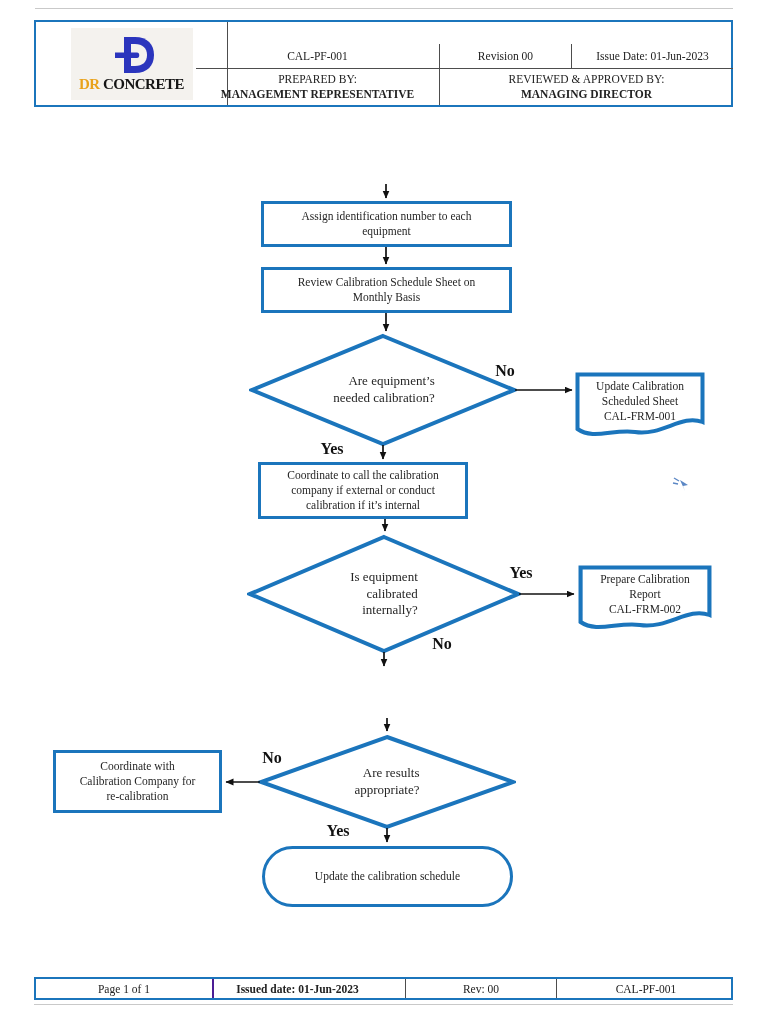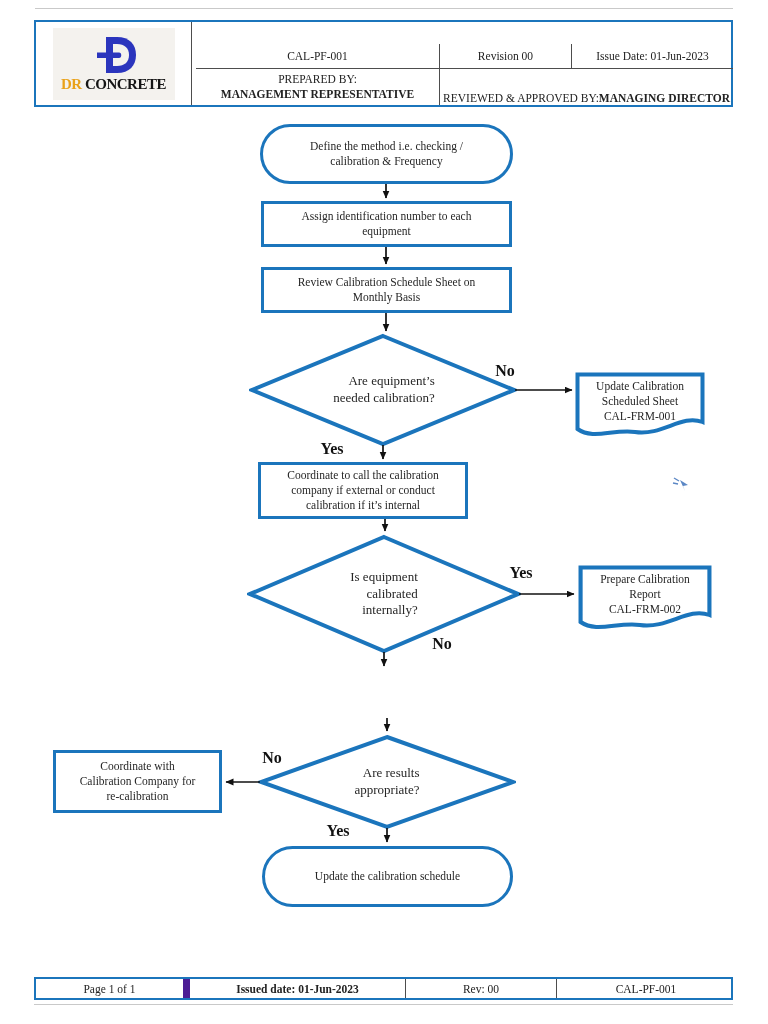--- a/index.html
+++ b/index.html
@@ -3,37 +3,37 @@
 <meta charset="utf-8">
 <style>
   html,body{margin:0;padding:0;background:#ffffff;}
   .page{position:relative;width:768px;height:1024px;background:#ffffff;overflow:hidden;
         font-family:"Liberation Serif","DejaVu Serif",serif;color:#222;}
   .hairline{position:absolute;height:1px;background:#c9c9c9;}
 
   
   .hdr{position:absolute;left:34px;top:20px;width:699px;height:87px;border:2px solid #1b75bc;box-sizing:border-box;background:#fff;}
   .hdr .cell{position:absolute;box-sizing:border-box;display:flex;align-items:center;justify-content:center;text-align:center;}
-  .logo-cell{left:0;top:0;width:156px;height:83px;border-right:1px solid #4d4d4d;}
+  .logo-cell{left:0;top:0;width:192px;height:83px;border-right:1px solid #4d4d4d;}
   .logo-box{width:122px;height:72px;background:#f4f2ee;display:flex;flex-direction:column;align-items:center;justify-content:center;}
   .brand-line{font-weight:bold;font-size:15px;letter-spacing:-0.5px;white-space:nowrap;line-height:1;margin-top:2px;}
   .brand-dr{color:#e9a21a;}
   .brand-concrete{color:#151515;}
   .title-cell{left:160px;top:0;width:537px;height:22px;border-bottom:1px solid #4d4d4d;font-weight:bold;font-size:14px;}
   .r2a{left:160px;top:22px;width:244px;height:25px;border-right:1px solid #4d4d4d;border-bottom:1px solid #4d4d4d;font-size:11.5px;}
   .r2b{left:404px;top:22px;width:132px;height:25px;border-right:1px solid #4d4d4d;border-bottom:1px solid #4d4d4d;font-size:11.5px;}
   .r2c{left:536px;top:22px;width:161px;height:25px;border-bottom:1px solid #4d4d4d;font-size:11.5px;}
   .r3a{left:160px;top:47px;width:244px;height:36px;border-right:1px solid #4d4d4d;font-size:11.5px;flex-direction:column;line-height:1.3;}
-  .r3b{left:404px;top:58px;width:293px;height:36px;font-size:11.5px;flex-direction:row;line-height:1.3;}
+  .r3b{left:404px;top:47px;width:293px;height:36px;font-size:11.5px;flex-direction:column;line-height:1.3;}
   .bold{font-weight:bold;}
 
   
   .ftr{position:absolute;left:34px;top:977px;width:699px;height:23px;border:2px solid #1b75bc;box-sizing:border-box;background:#fff;}
   .ftr .cell{position:absolute;top:0;height:19px;box-sizing:border-box;display:flex;align-items:center;justify-content:center;font-size:11.5px;}
-  .f1{left:0;width:154px;border-right:7px solid #4c1d95;text-align:center;}
+  .f1{left:0;width:178px;border-right:2px solid #4c1d95;text-align:center;}
   .f2{left:154px;width:216px;border-right:1px solid #4d4d4d;font-weight:bold;}
   .f3{left:370px;width:151px;border-right:1px solid #4d4d4d;}
   .f4{left:521px;width:178px;}
 
   
   .node{position:absolute;box-sizing:border-box;display:flex;align-items:center;justify-content:center;
         text-align:center;font-size:11.5px;line-height:1.28;color:#262626;white-space:pre-line;background:#fff;}
   .stadium{border:3px solid #1b75bc;border-radius:32px;}
   .rect{border:3px solid #1b75bc;}
   .dshape{position:absolute;}
@@ -71,22 +71,20 @@
     <div class="cell r3a">
       <span>PREPARED BY:</span>
       <span class="bold">MANAGEMENT REPRESENTATIVE</span>
     </div>
     <div class="cell r3b">
       <span>REVIEWED &amp; APPROVED BY:</span>
       <span class="bold">MANAGING DIRECTOR</span>
     </div>
   </div>
 
-  <div class="node stadium" style="left:260px;top:124px;width:253px;height:60px;">Define the method i.e. checking /
-calibration &amp; Frequency</div>
 
   <div class="node rect" style="left:261px;top:201px;width:251px;height:46px;">Assign identification number to each
 equipment</div>
 
   <div class="node rect" style="left:261px;top:267px;width:251px;height:46px;">Review Calibration Schedule Sheet on
 Monthly Basis</div>
 
   <svg class="dshape" style="left:249px;top:333px;" width="268" height="114">
     <polygon points="134,3 265,57 134,111 3,57" fill="#ffffff" stroke="#1b75bc" stroke-width="4" stroke-linejoin="miter"></polygon>
   </svg>

